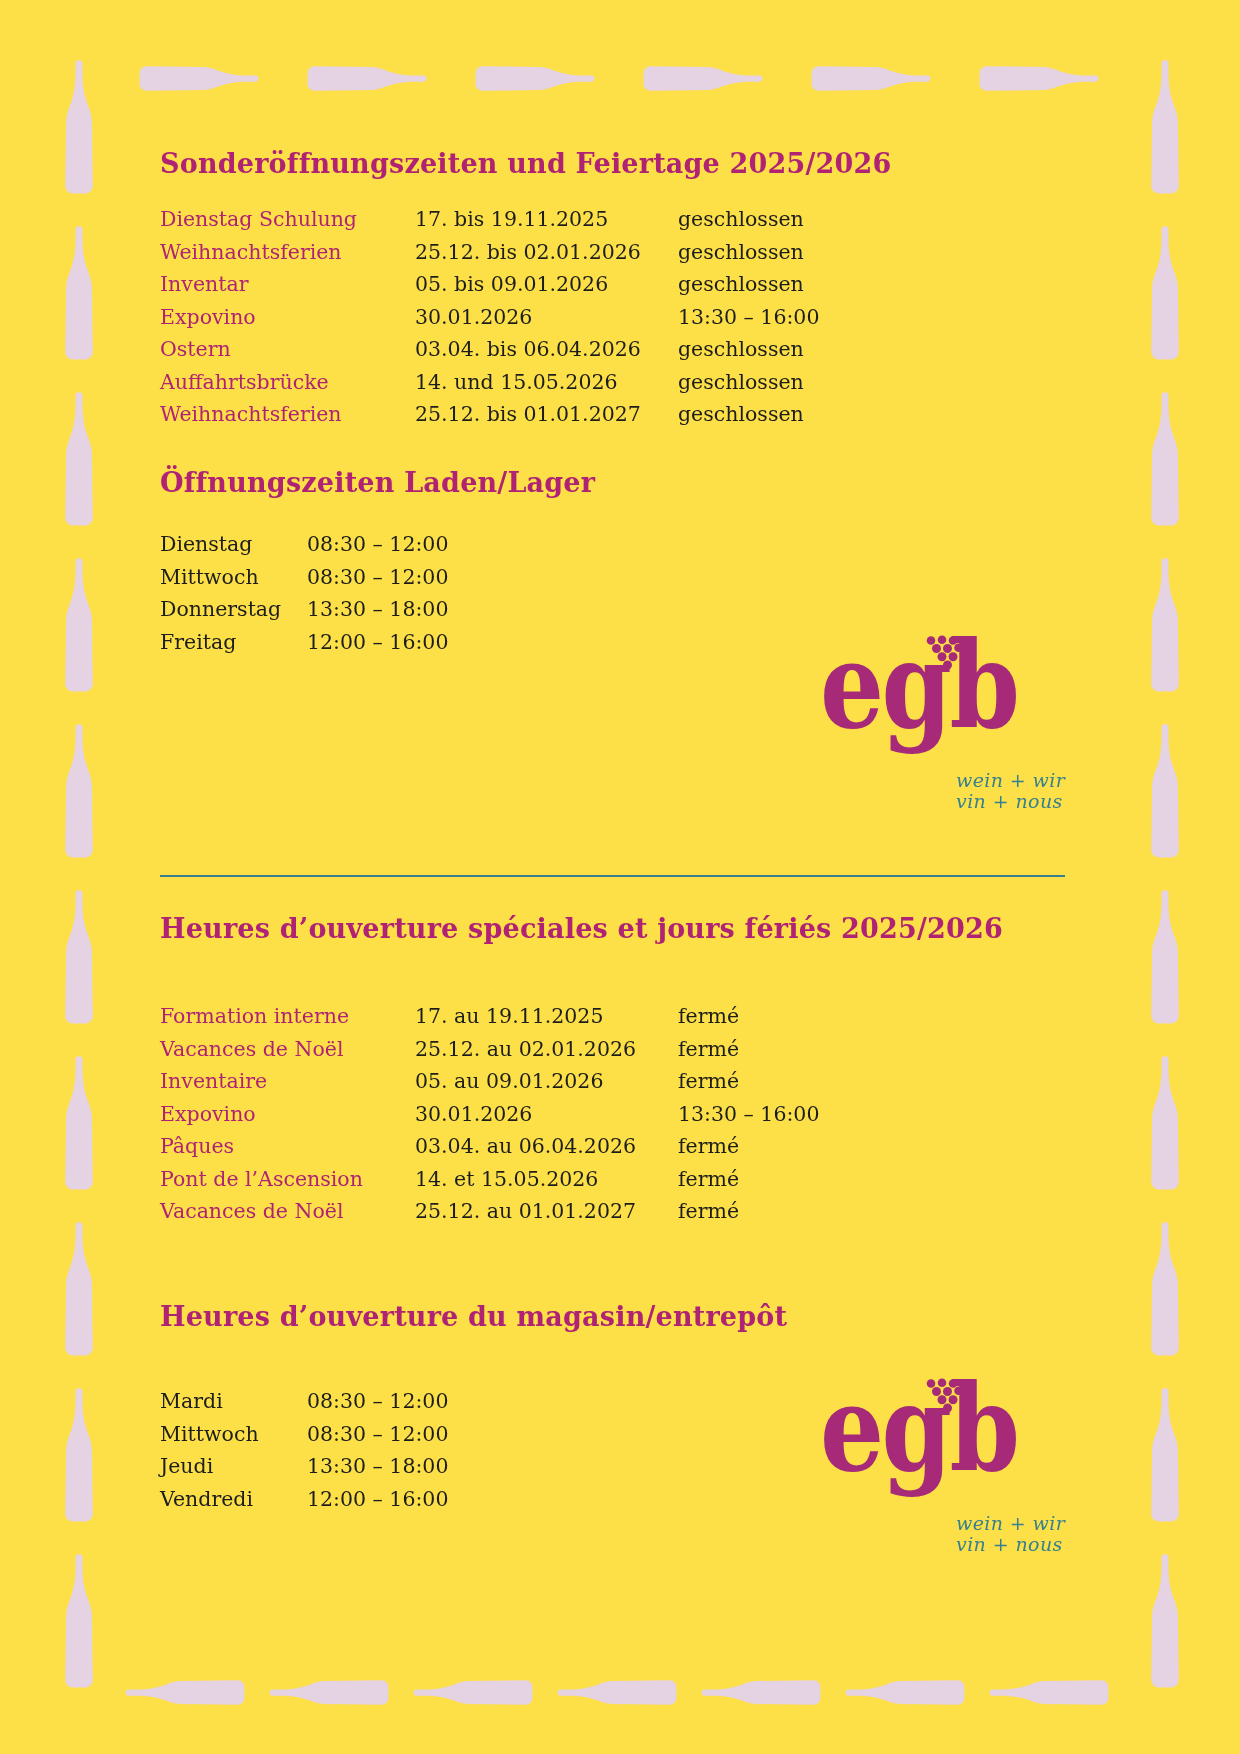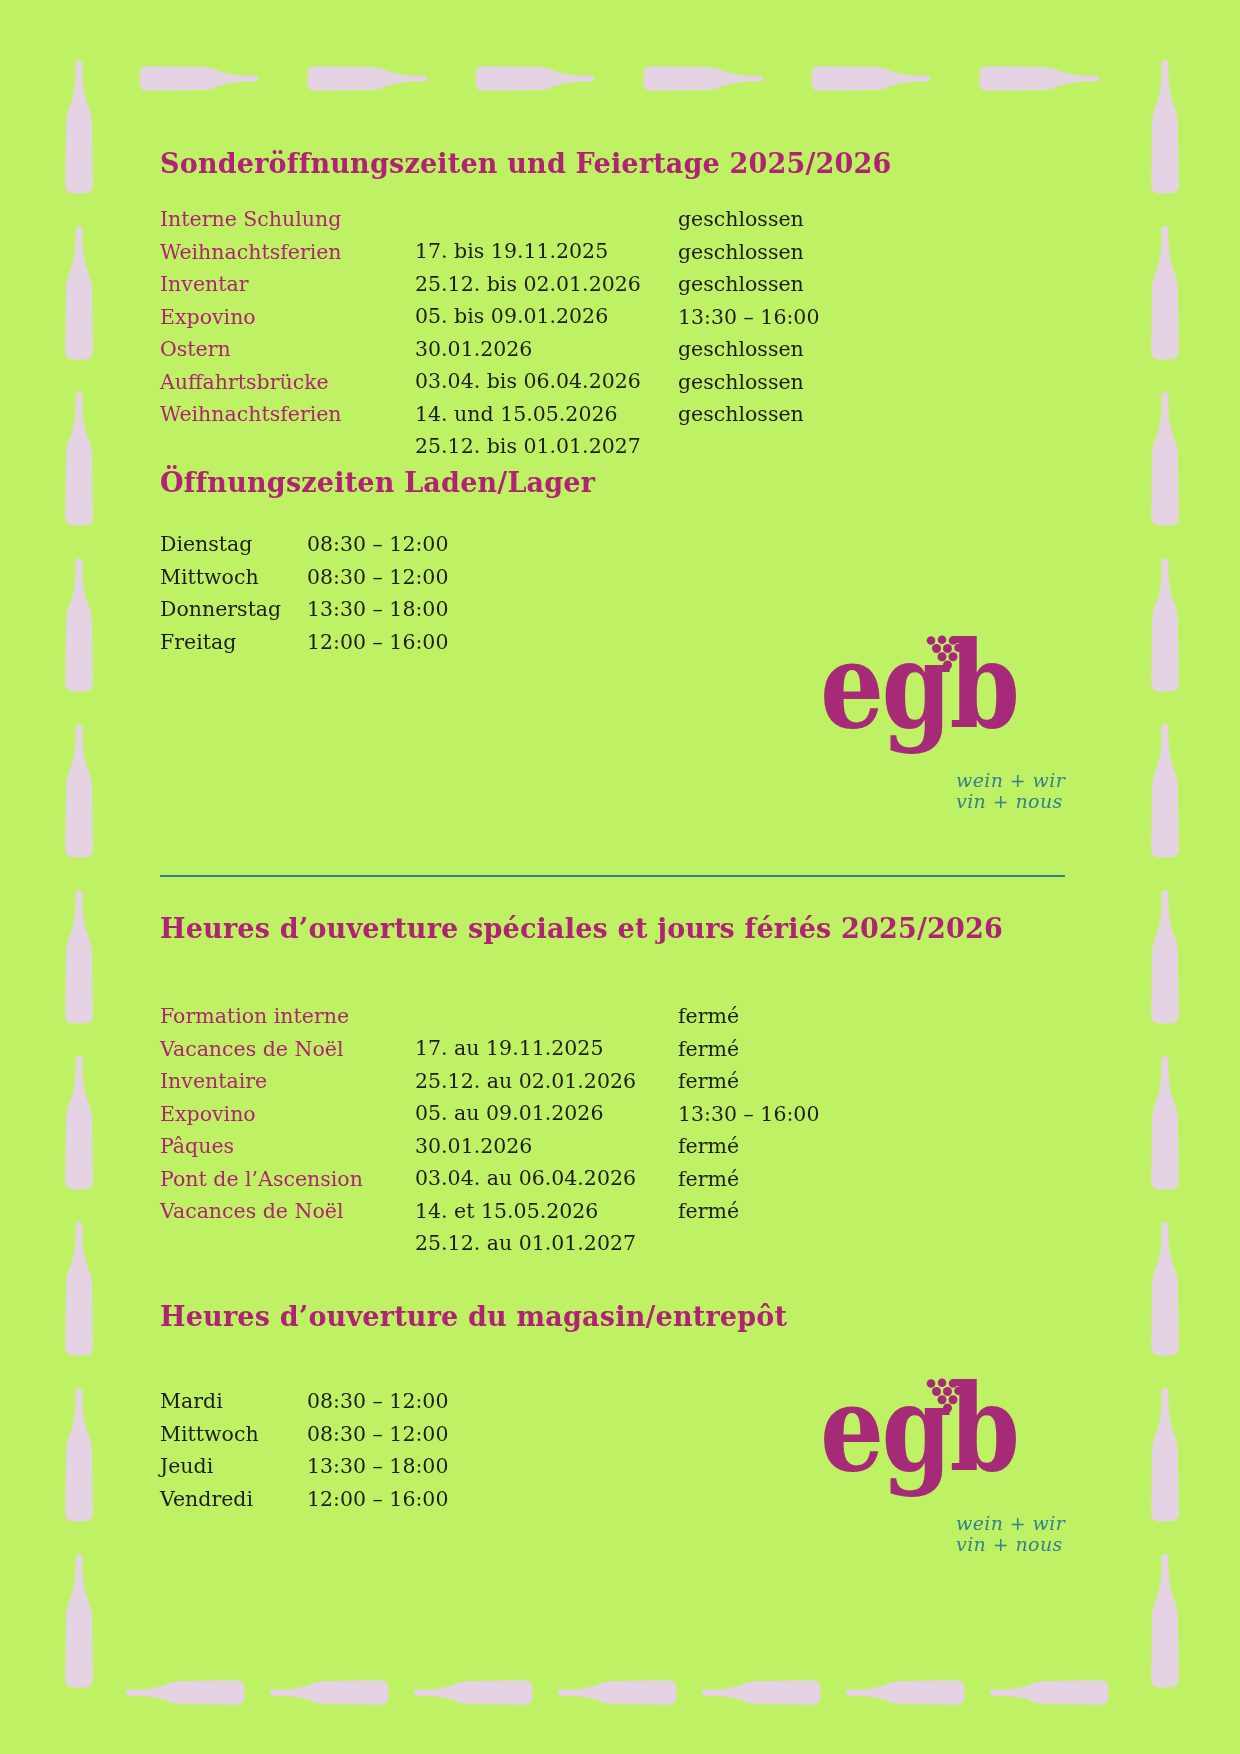--- a/index.html
+++ b/index.html
@@ -1,19 +1,19 @@
 <!DOCTYPE html>
 <html><head>
 <meta charset="utf-8">
 <style>
   html,body{margin:0;padding:0;background:#ffffff;}
   #page{
     position:relative;
     width:1240px;height:1754px;
-    background:#bef264;
+    background:#fde047;
     overflow:hidden;
     font-family:"DejaVu Serif", serif;
     color:var(--ink,#1d1d1b);
   }
   
   .bottle-v{position:absolute;width:44px;height:140px;}
   .bottle-hwrap{position:absolute;width:125px;height:36px;}
   .bottle-hwrap > svg{
     position:absolute;left:44.5px;top:-44.5px;width:36px;height:125px;
   }
@@ -25,21 +25,21 @@
     position:absolute;left:160px;
     font-weight:bold;font-size:27px;line-height:34px;
     color:var(--magenta,#b02274);
     white-space:nowrap;letter-spacing:.2px;
   }
   
   .tbl{position:absolute;left:160px;font-size:20.5px;}
   .tbl .row{height:32.5px;line-height:27px;white-space:nowrap;}
   .tbl .row > span{display:inline-block;vertical-align:top;}
   .special .c-label{width:255px;color:var(--magenta,#b02274);}
-  .special .c-date{width:263px;color:var(--ink,#1d1d1b);margin-top:32px;}
+  .special .c-date{width:263px;color:var(--ink,#1d1d1b);}
   .special .c-status{color:var(--ink,#1d1d1b);}
   .hours .c-day{width:147px;color:var(--ink,#1d1d1b);}
   .hours .c-time{color:var(--ink,#1d1d1b);}
   
   .divider{
     position:absolute;left:160px;width:905px;height:2px;
     background:var(--teal,#36808f);
   }
   
   .logo{position:absolute;width:270px;height:165px;}
@@ -218,21 +218,21 @@
       <div class="bottle-hwrap neck-left" style="left: 987px; top: 1674px;">
         <svg viewBox="0 0 40 140">
           <use href="#bottle-shape" class="bottle-fill"></use>
         </svg>
       </div>
     </div>
 
   <div class="heading" style="top:147px">Sonderöffnungszeiten und Feiertage 2025/2026</div>
 
   <div class="tbl special" style="top:206px">
-      <div class="row"><span class="c-label">Interne Schulung</span><span class="c-date">17. bis 19.11.2025</span><span class="c-status">geschlossen</span></div>
+      <div class="row"><span class="c-label">Dienstag Schulung</span><span class="c-date">17. bis 19.11.2025</span><span class="c-status">geschlossen</span></div>
       <div class="row"><span class="c-label">Weihnachtsferien</span><span class="c-date">25.12. bis 02.01.2026</span><span class="c-status">geschlossen</span></div>
       <div class="row"><span class="c-label">Inventar</span><span class="c-date">05. bis 09.01.2026</span><span class="c-status">geschlossen</span></div>
       <div class="row"><span class="c-label">Expovino</span><span class="c-date">30.01.2026</span><span class="c-status">13:30 – 16:00</span></div>
       <div class="row"><span class="c-label">Ostern</span><span class="c-date">03.04. bis 06.04.2026</span><span class="c-status">geschlossen</span></div>
       <div class="row"><span class="c-label">Auffahrtsbrücke</span><span class="c-date">14. und 15.05.2026</span><span class="c-status">geschlossen</span></div>
       <div class="row"><span class="c-label">Weihnachtsferien</span><span class="c-date">25.12. bis 01.01.2027</span><span class="c-status">geschlossen</span></div>
     </div>
 
   <div class="heading" style="top:466px">Öffnungszeiten Laden/Lager</div>
 

